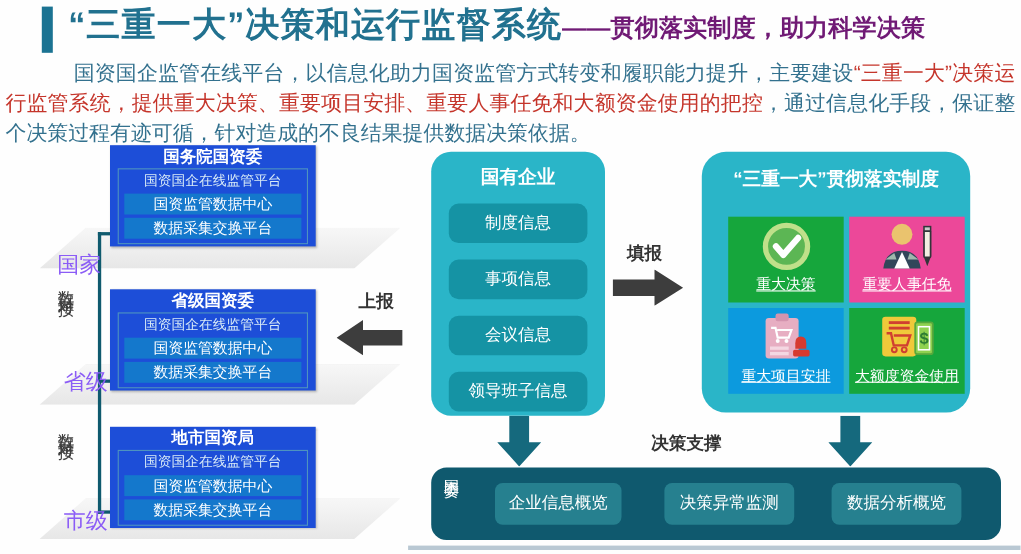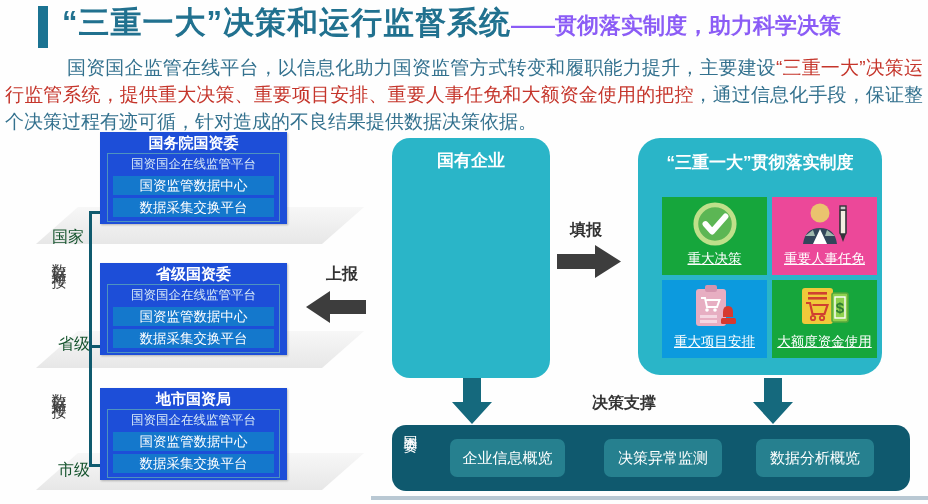--- a/index.html
+++ b/index.html
@@ -3,41 +3,41 @@
 <meta charset="utf-8">
 <style>
   html,body{margin:0;padding:0;background:#fff;}
   #stage{position:relative;width:928px;height:504px;background:#fefefe;overflow:hidden;
          font-family:"Liberation Sans","DejaVu Sans",sans-serif;}
 
   
   .accent-bar{position:absolute;left:38px;top:6px;width:10px;height:42px;background:#1b7392;}
   .title-row{position:absolute;left:62px;top:2px;width:860px;white-space:nowrap;}
   .title-main{font-size:31px;font-weight:bold;color:#21718f;letter-spacing:1px;}
-  .title-sub{font-size:22px;font-weight:bold;color:#8b5cf6;}
+  .title-sub{font-size:22px;font-weight:bold;color:#701a75;}
 
   
   .intro{position:absolute;left:5px;top:54px;width:918px;font-size:19px;line-height:27px;
          color:#33718e;text-indent:62px;text-align:justify;}
   .intro .hl{color:#c5352b;}
 
   
   .platform{position:absolute;left:36px;width:328px;height:37px;
             background:linear-gradient(180deg,#f7f7f7,#e7e7e7);
             clip-path:polygon(42px 0,100% 0,calc(100% - 42px) 100%,0 100%);
             filter:drop-shadow(0 0 1px #c9c9c9);z-index:1;}
   .level-box{position:absolute;left:100px;width:187px;height:92px;background:#1d4ed8;
              z-index:3;display:flex;flex-direction:column;box-shadow:1px 1px 2px rgba(0,0,0,.25);}
   .level-org{height:21px;line-height:22px;text-align:center;color:#fff;font-size:15px;font-weight:bold;}
   .level-inner{flex:1;margin:0 7px 7px;border:1px solid #4e93bf;padding:2px 5px 4px;
                display:flex;flex-direction:column;gap:3px;}
   .level-plat{font-size:12.5px;color:#d9ebf7;text-align:center;line-height:17px;}
   .level-item{background:#1478cc;color:#fff;font-size:13.5px;text-align:center;
               line-height:19px;height:19px;}
-  .lvl-label{position:absolute;font-size:16px;color:#14532d;z-index:4;text-align:right;}
+  .lvl-label{position:absolute;font-size:20px;color:#8b5cf6;z-index:4;text-align:right;}
   .vlabel{position:absolute;left:48px;width:20px;font-size:15px;color:#3e3e3e;
           writing-mode:vertical-rl;letter-spacing:3px;z-index:4;}
   .conn{position:absolute;background:#0f5a6e;z-index:2;}
 
   
   .ent-box{position:absolute;left:392px;top:138px;width:158px;height:240px;background:#2ab5c8;
            border-radius:18px;z-index:3;}
   .ent-title{margin-top:11px;text-align:center;color:#fff;font-size:17px;font-weight:bold;}
   .ent-items{display:flex;flex-direction:column;gap:15px;padding:13px 16px 0;}
   .ent-item{height:36px;line-height:36px;background:#1593a4;border-radius:9px;
@@ -127,20 +127,26 @@
   </div>
   <div class="lvl-label" style="left:58px;top:460px">市级</div>
 
   <div class="flow-label" style="left:326px;top:264px">上报</div>
   <svg class="arrow" style="left:306px;top:291px" width="60" height="32" viewBox="0 0 60 32">
     <polygon points="60,9 24,9 24,0 0,16 24,32 24,23 60,23" fill="#3d3d3d"></polygon>
   </svg>
 
   <div class="ent-box">
     <div class="ent-title">国有企业</div>
+    <div class="ent-items">
+      <div class="ent-item">制度信息</div>
+      <div class="ent-item">事项信息</div>
+      <div class="ent-item">会议信息</div>
+      <div class="ent-item">领导班子信息</div>
+    </div>
   </div>
 
   <div class="flow-label" style="left:570px;top:220px">填报</div>
   <svg class="arrow" style="left:557px;top:245px" width="64" height="33" viewBox="0 0 64 33">
     <polygon points="0,9 38,9 38,0 64,16.5 38,33 38,24 0,24" fill="#3d3d3d"></polygon>
   </svg>
 
   <div class="ana-box">
     <div class="ana-title">“三重一大”贯彻落实制度</div>
     <div class="tiles">

